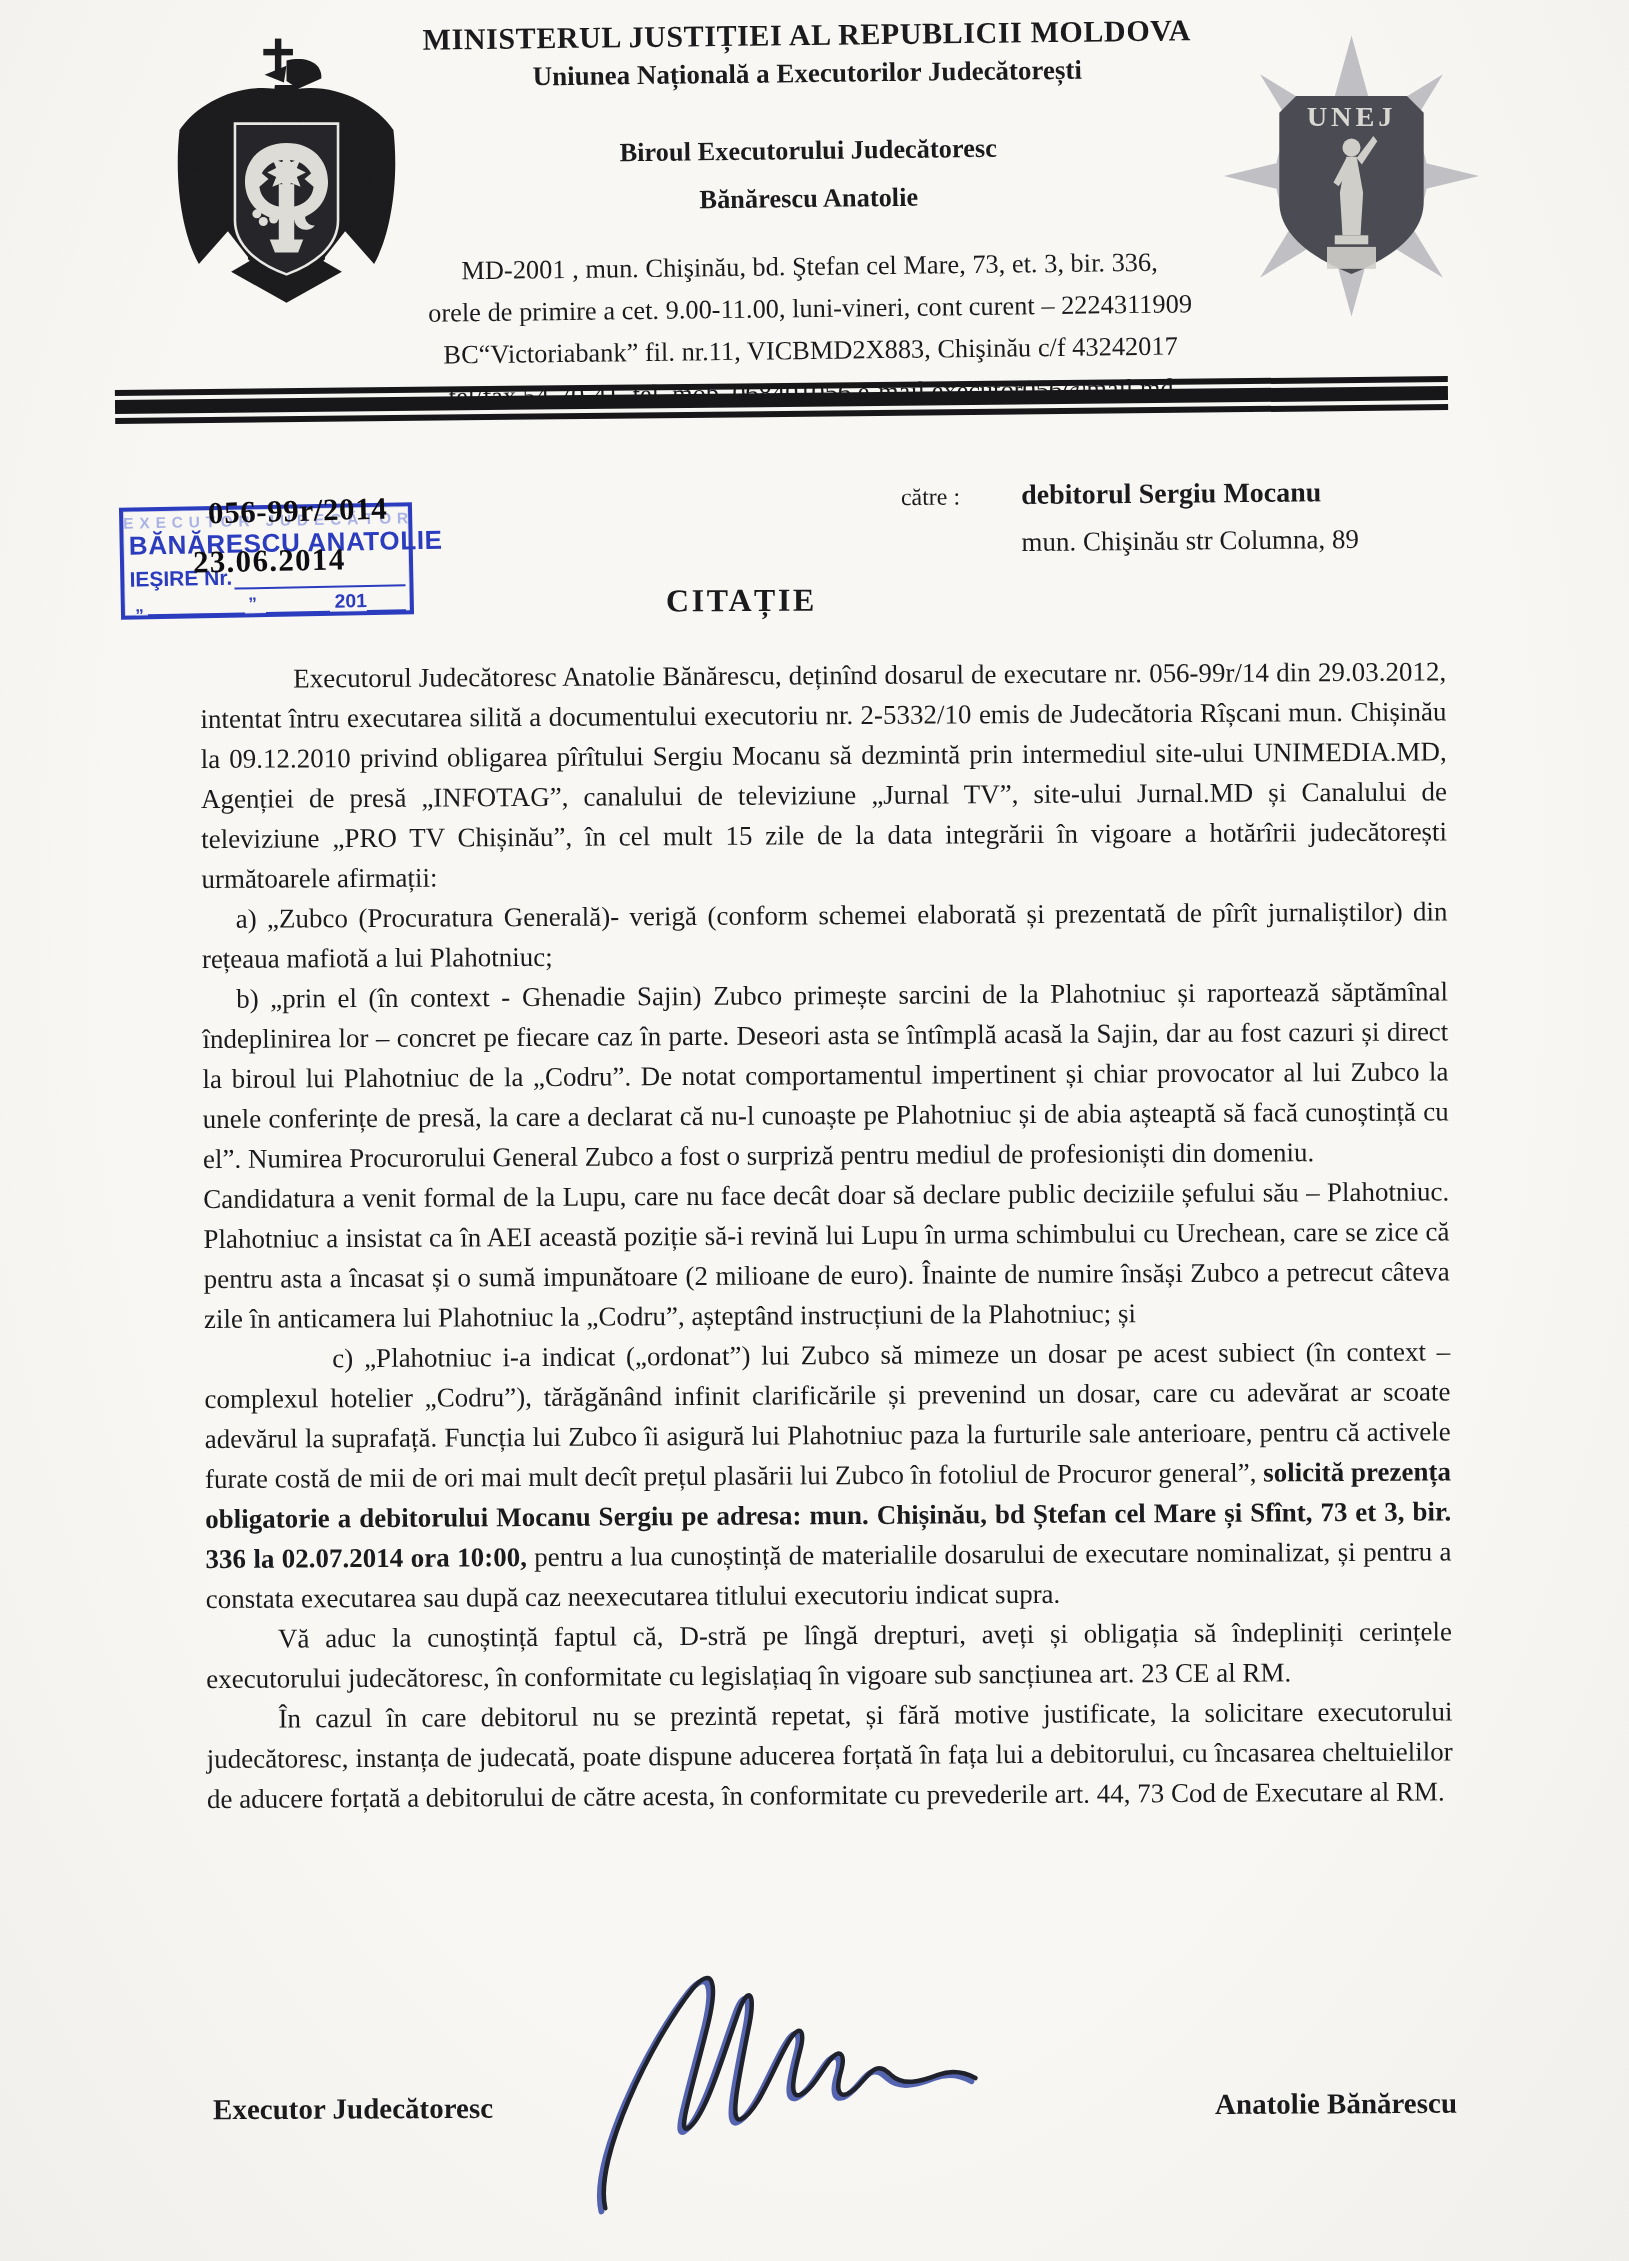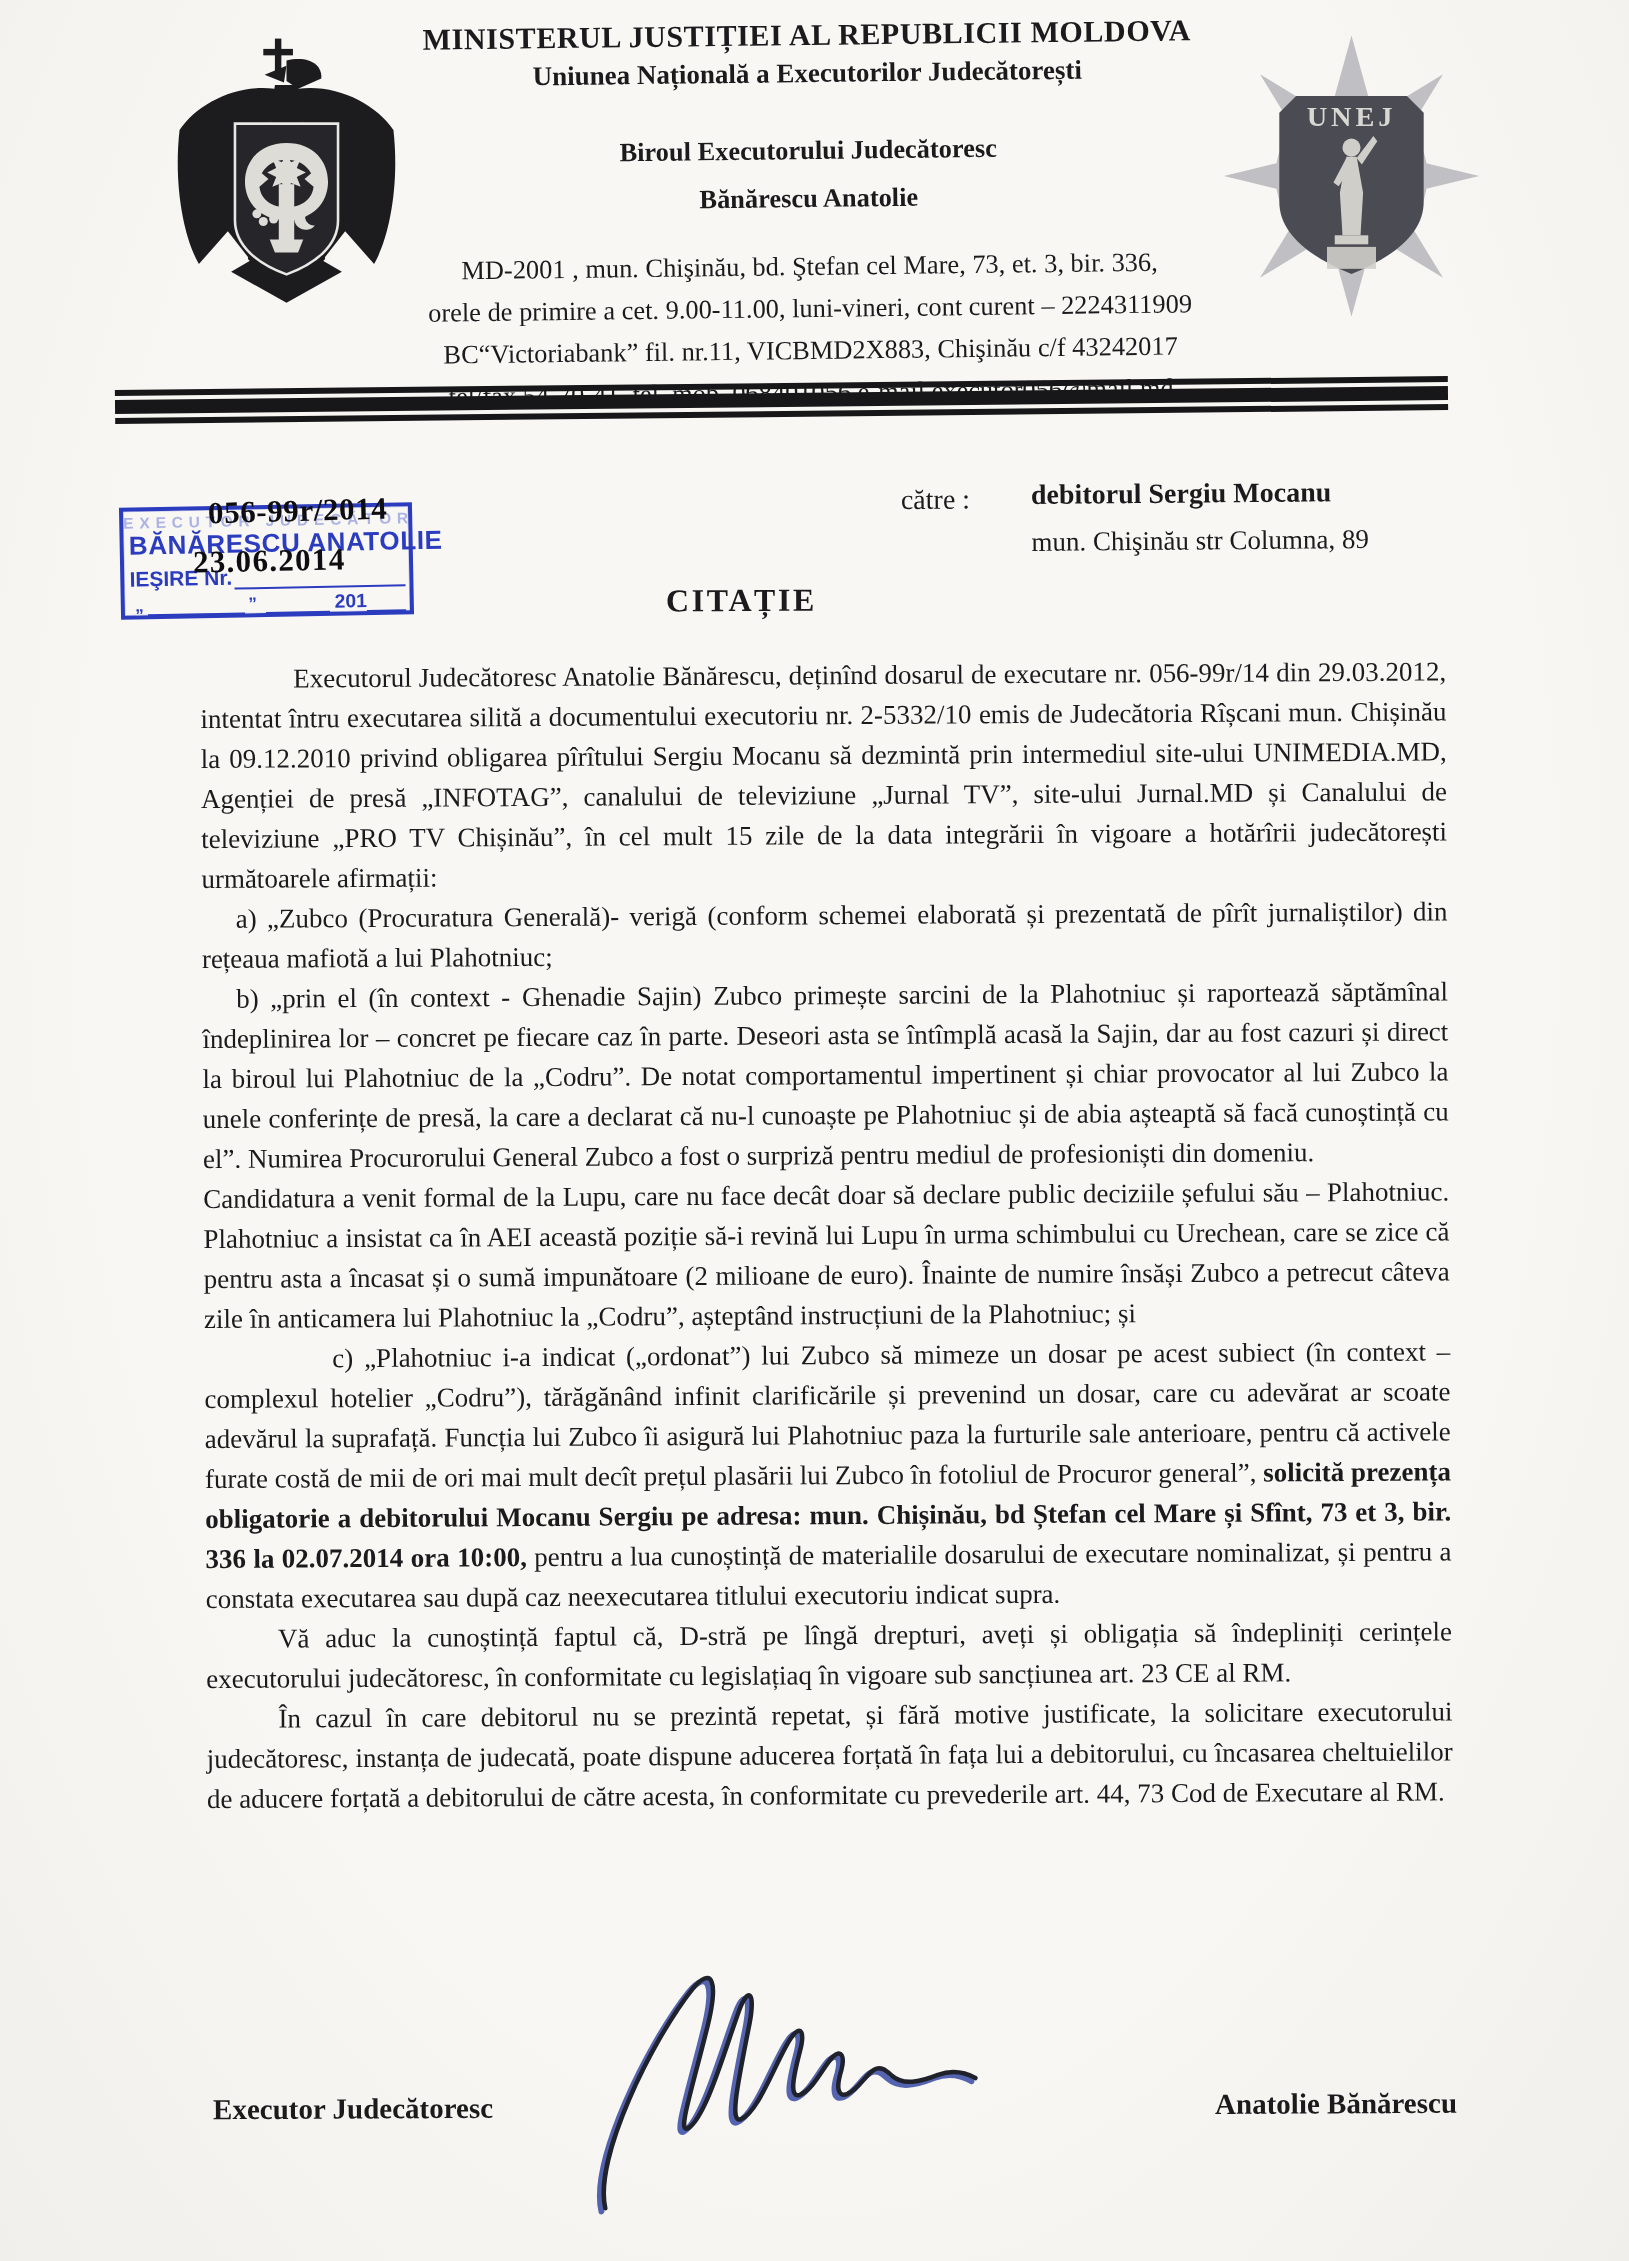--- a/index.html
+++ b/index.html
@@ -63,21 +63,21 @@
   .stamp-no{
     position:absolute;left:208px;top:493px;font-size:31px;font-weight:600;
     color:#0e0e12;transform:rotate(-1.6deg);letter-spacing:0.6px;white-space:nowrap;
   }
   .stamp-date{
     position:absolute;left:193px;top:543px;font-size:31px;font-weight:600;
     color:#0e0e12;transform:rotate(-1.2deg);letter-spacing:1.3px;white-space:nowrap;
   }
   
   .recipient{position:absolute;left:901px;top:478px;display:flex;transform:rotate(-0.5deg);}
-  .rec-label{font-size:28px;padding-top:3.9px;}
+  .rec-label{font-size:24px;padding-top:3.9px;}
   .rec-col{margin-left:61px;}
   .rec-name{font-size:28px;font-weight:bold;}
   .rec-addr{font-size:27px;margin-top:15.5px;}
   
   .doc-title{
     position:absolute;left:0;top:582px;width:1483px;text-align:center;
     font-size:32px;font-weight:bold;letter-spacing:2.6px;transform:rotate(-0.3deg);
   }
   .bodytext{
     position:absolute;left:200px;top:659px;width:1246px;

